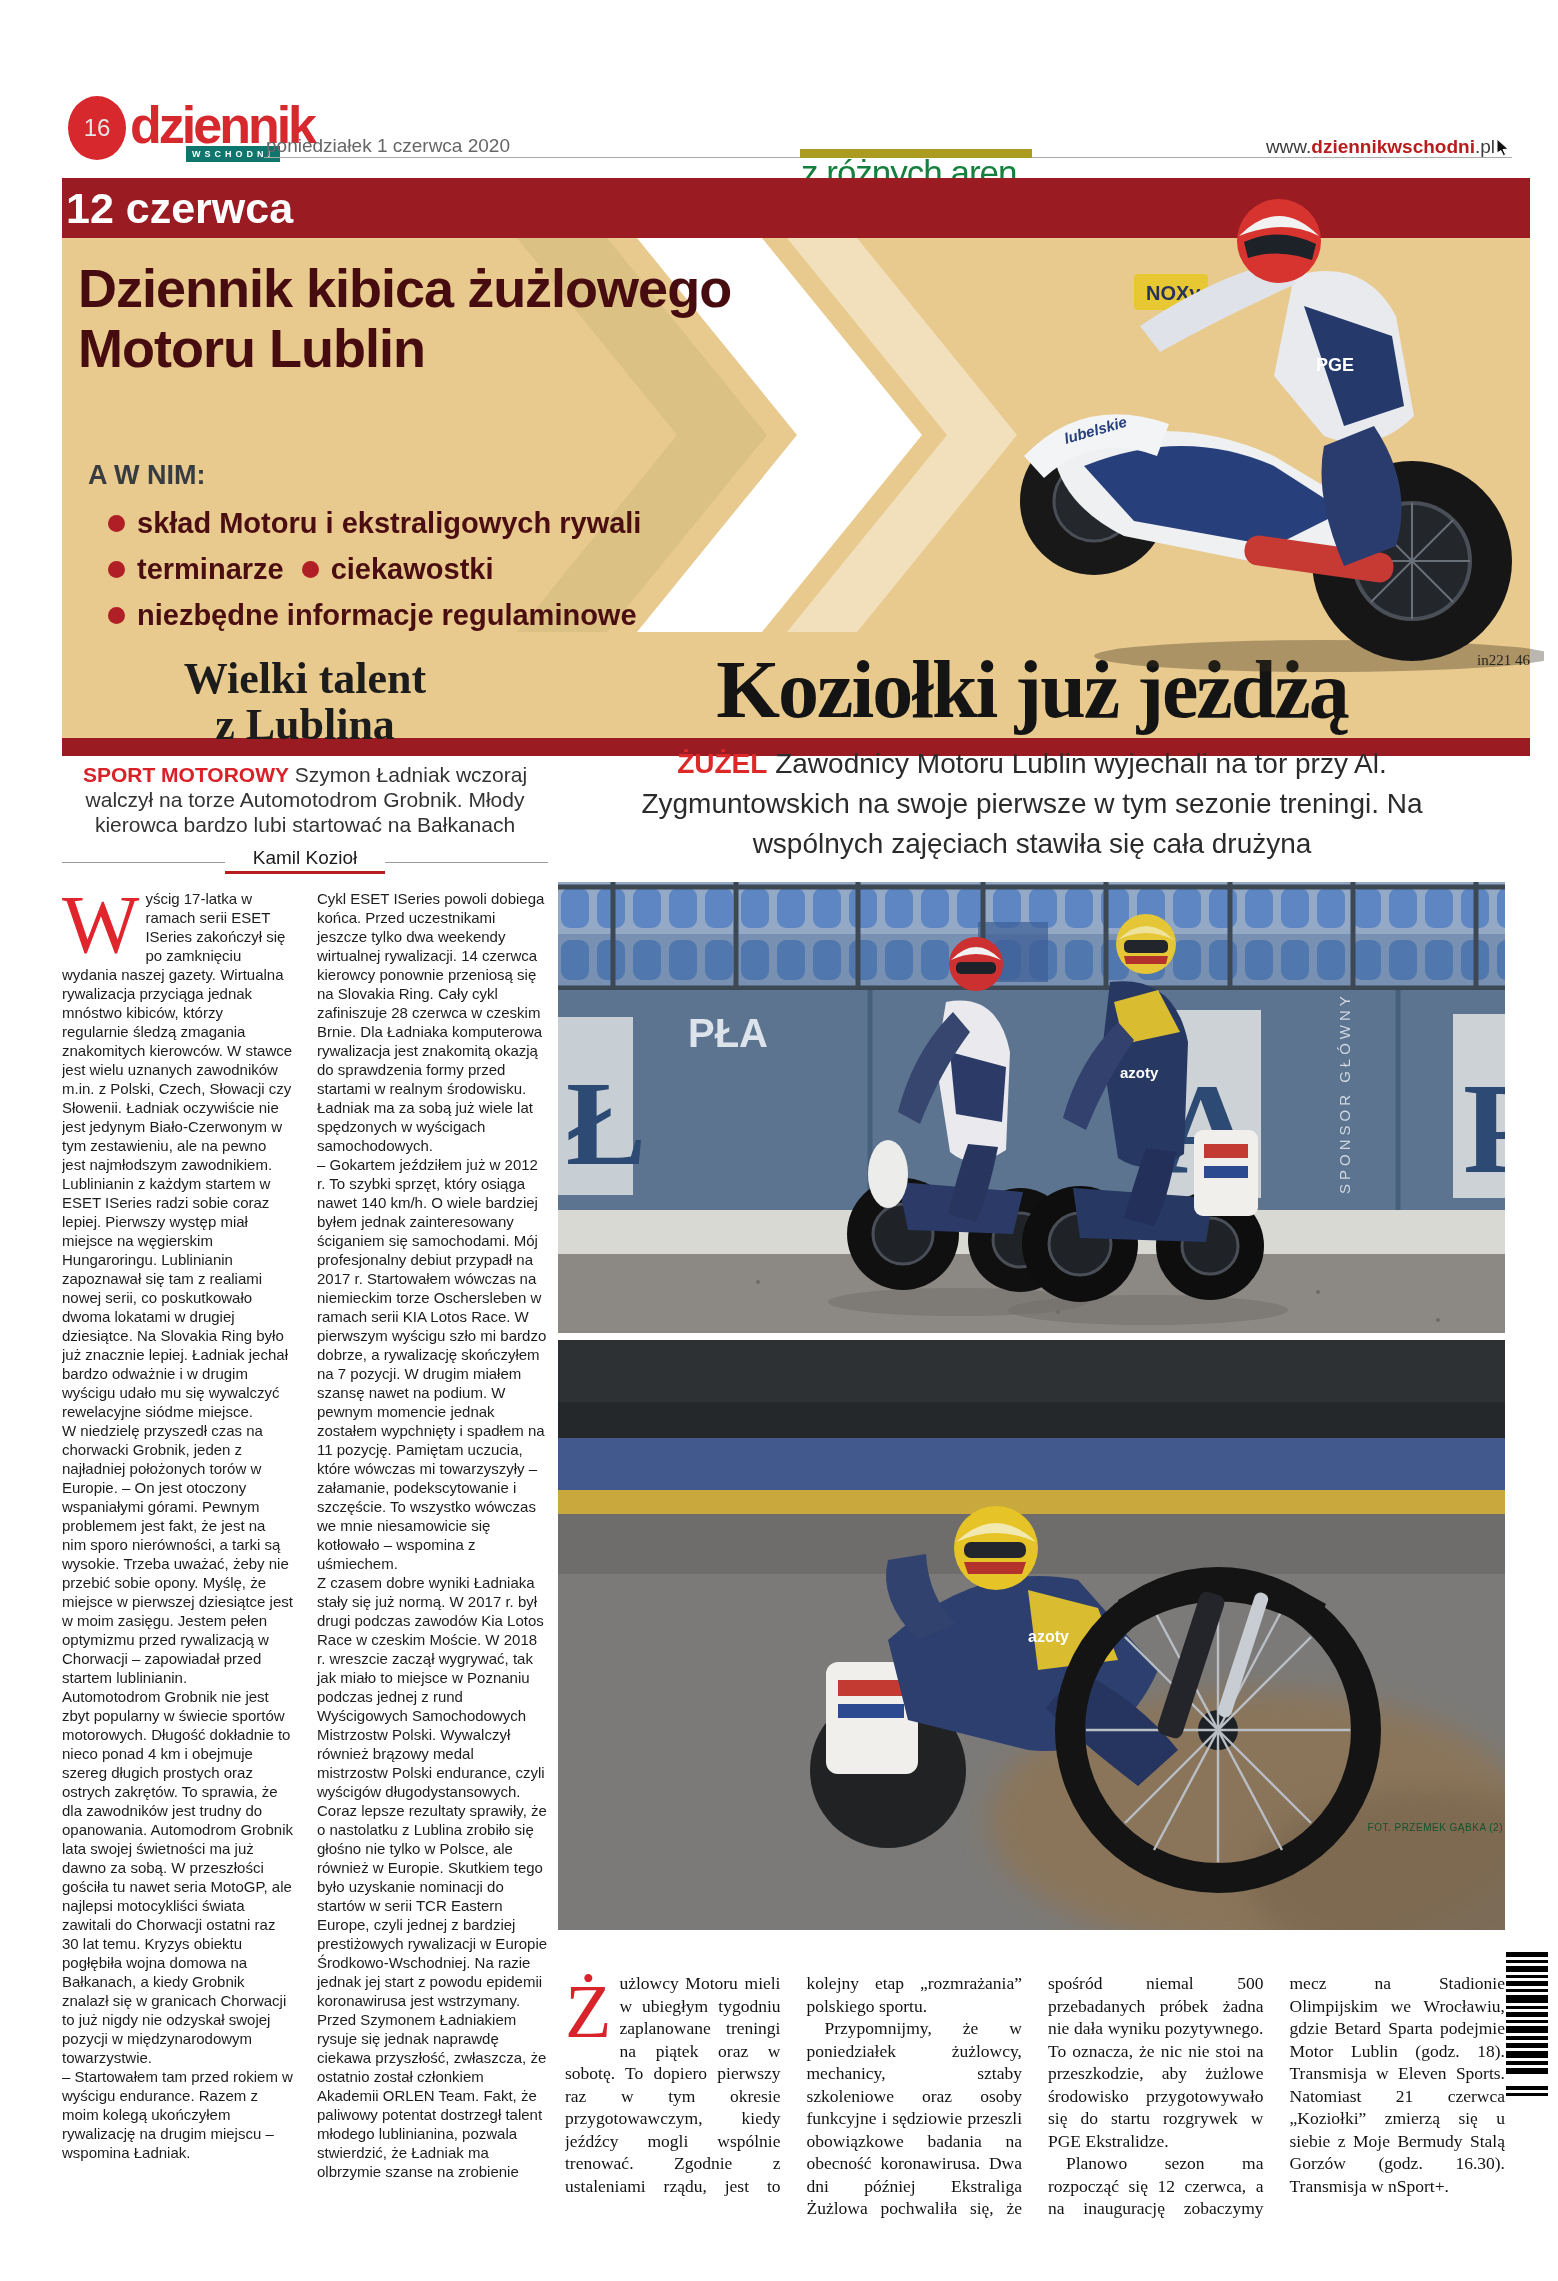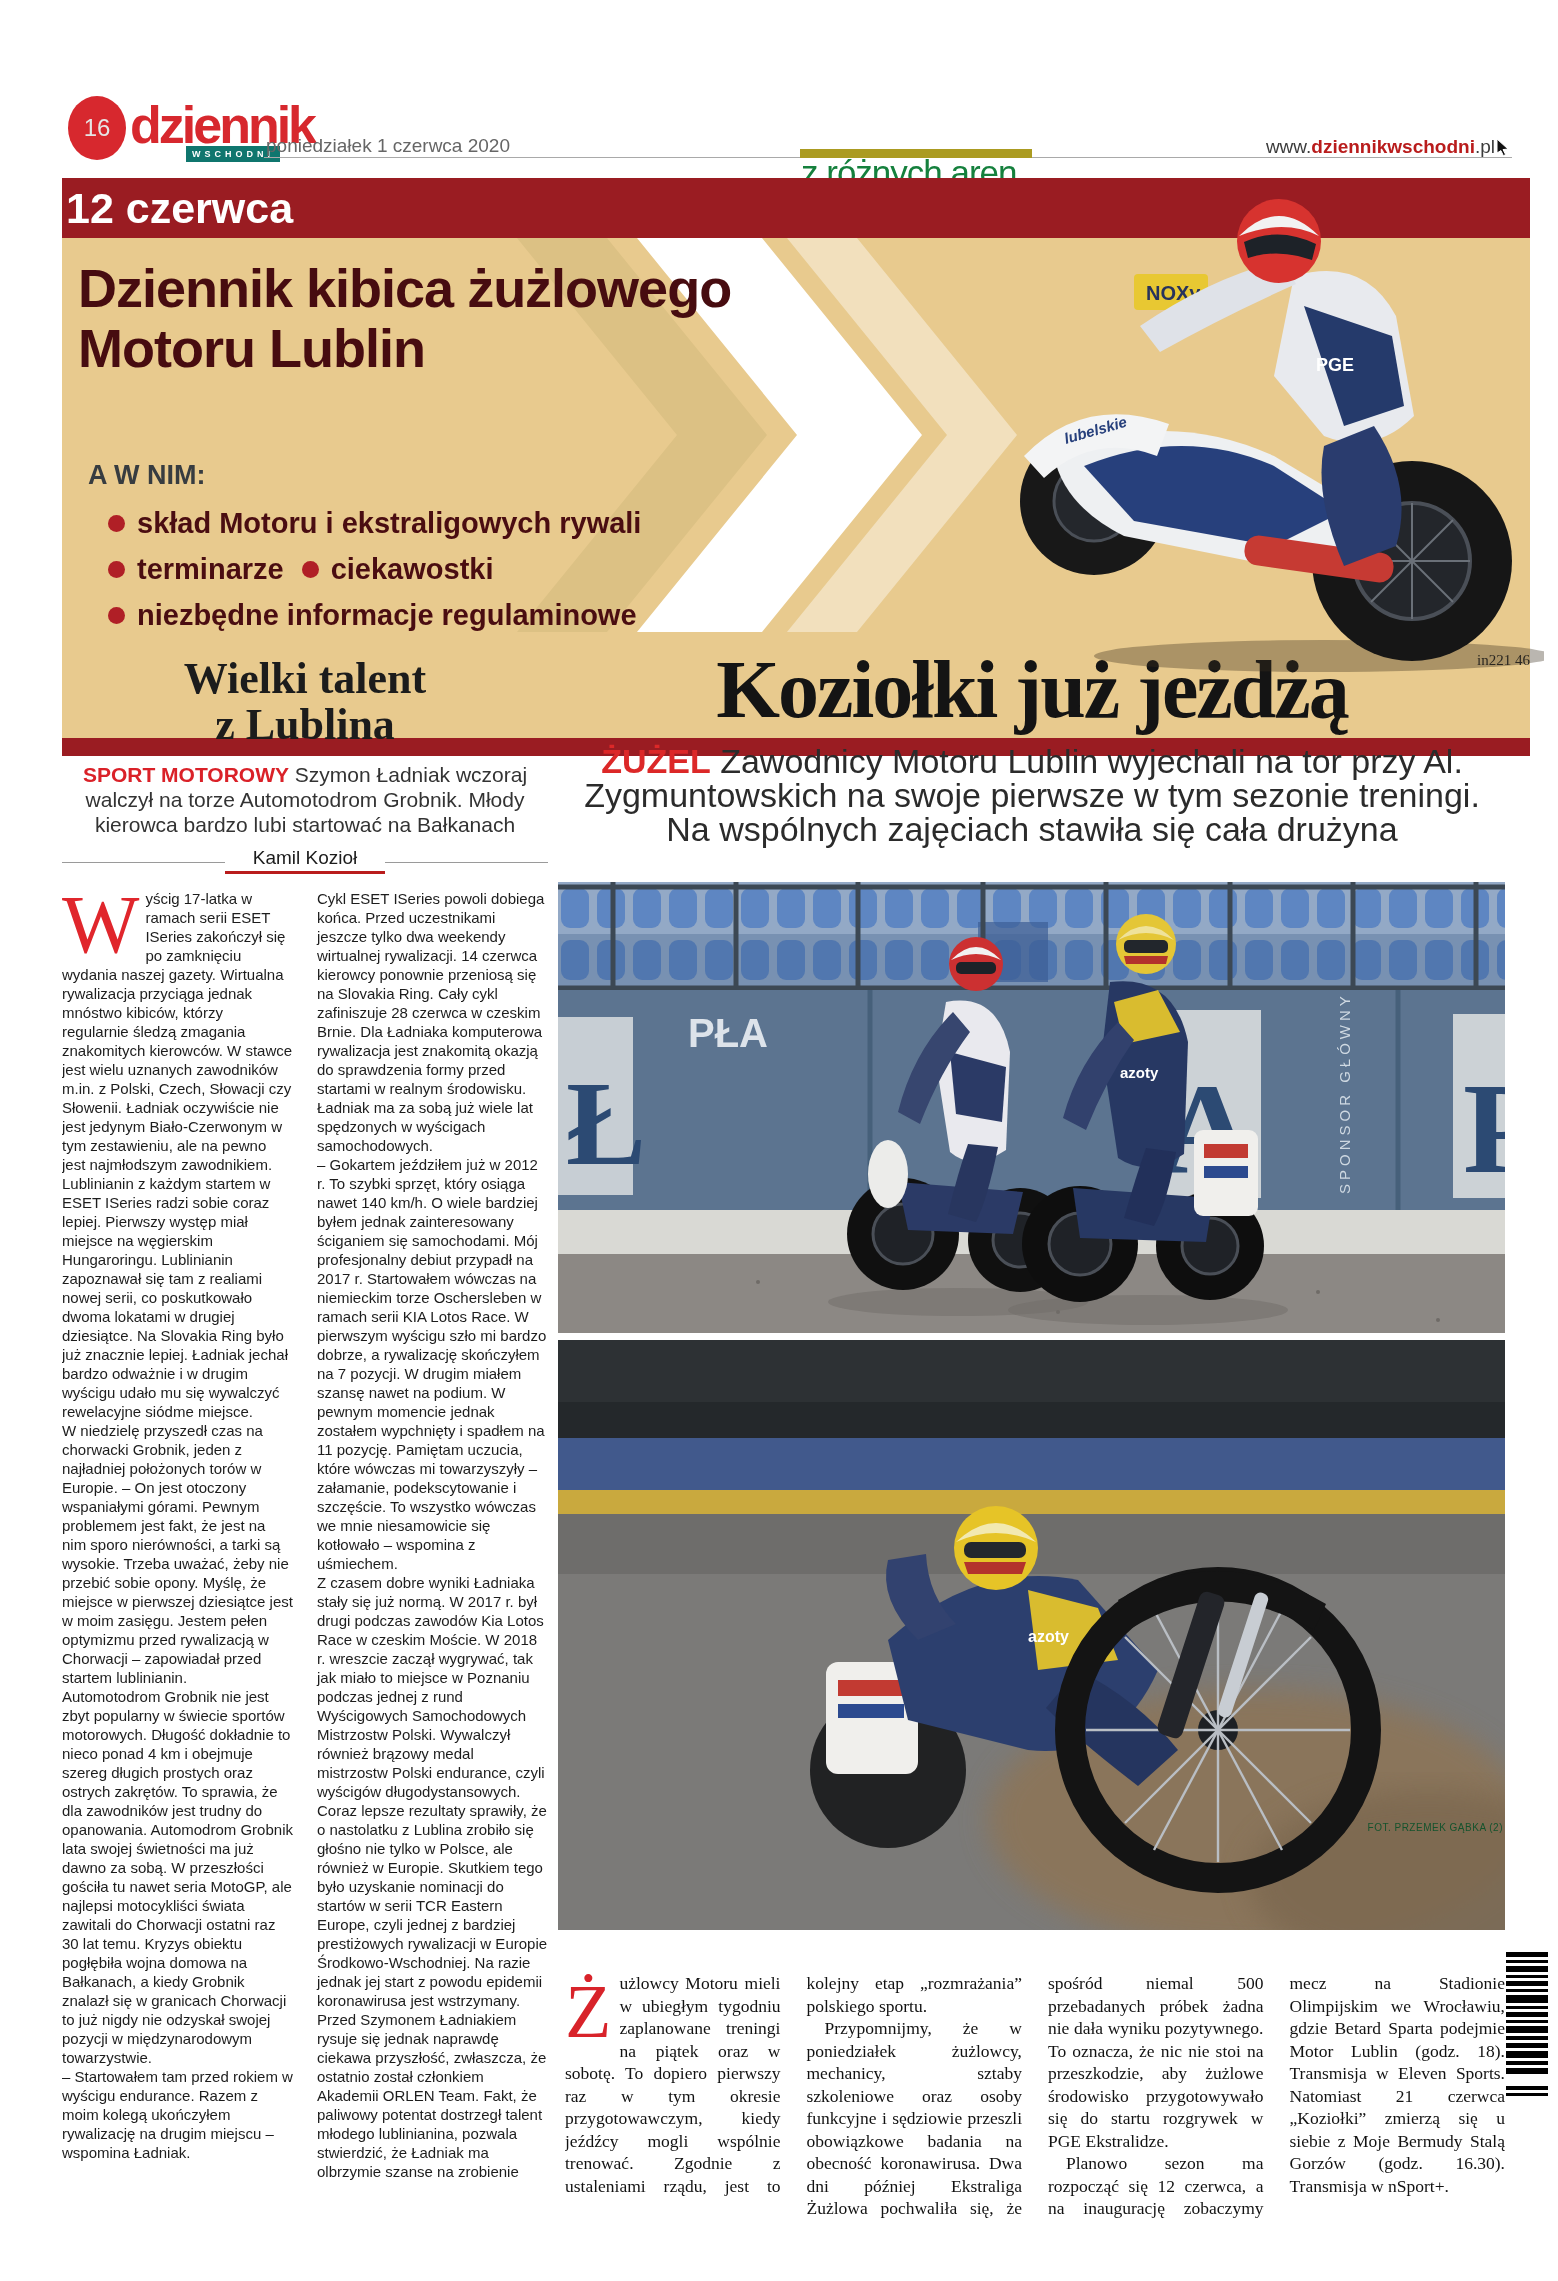--- a/index.html
+++ b/index.html
@@ -54,21 +54,21 @@
   .la-body{margin-top:12px;text-align:left;column-count:2;column-gap:24px;height:1296px;
            overflow:hidden;font-size:15px;line-height:19px;color:#1d1d1d;}
   .la-body p{margin:0;}
   .dropcap-w{float:left;font-family:"Liberation Serif",serif;font-size:82px;line-height:64px;
              color:#e0262c;margin:4px 6px 0 0;font-weight:normal;}
 
   
   .ma-head{left:558px;top:642px;width:948px;text-align:center;}
   .ma-head h1{margin:0;font-family:"Liberation Serif",serif;font-size:82px;line-height:96px;
               font-weight:bold;color:#141414;letter-spacing:-2px;}
-  .ma-stand{margin:6px auto 0;width:900px;font-size:34px;line-height:34px;color:#2b2b2b;}
+  .ma-stand{margin:6px auto 0;width:900px;font-size:28px;line-height:40px;color:#2b2b2b;}
   .ma-stand .kick{color:#dc2828;font-weight:bold;}
   .photo{overflow:hidden;background:#777;}
   .photo1{left:558px;top:882px;width:947px;height:451px;}
   .photo2{left:558px;top:1340px;width:947px;height:590px;}
   .credit{left:558px;top:1822px;width:945px;text-align:right;font-size:10px;
           letter-spacing:.5px;color:#14532d;}
   .barcode{left:1506px;top:1952px;width:42px;height:150px;}
   .ma-body{left:565px;top:1972px;width:940px;height:300px;overflow:hidden;
            column-count:4;column-gap:26px;font-family:"Liberation Serif",serif;
            font-size:17.5px;line-height:22.5px;text-align:justify;color:#121212;}

